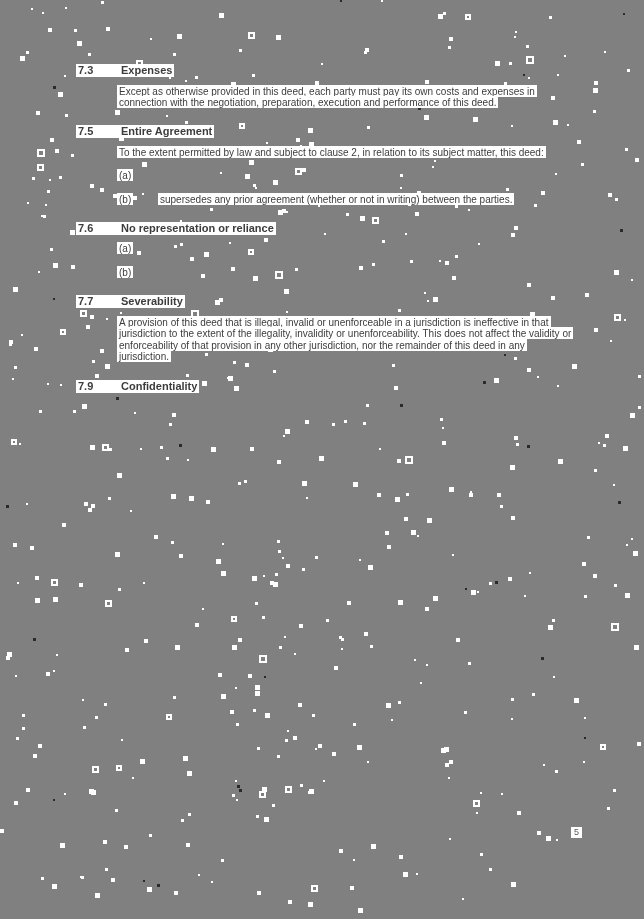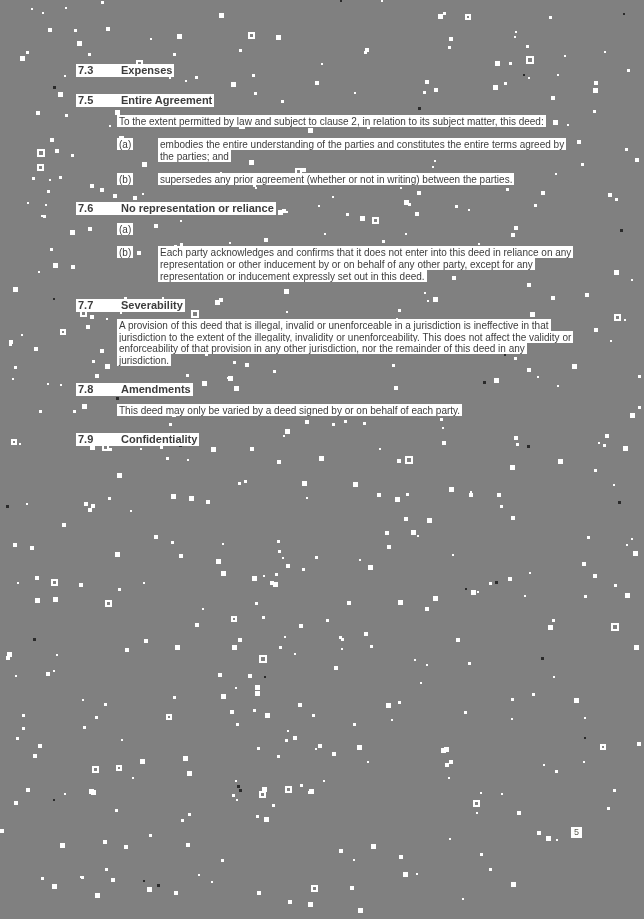--- a/index.html
+++ b/index.html
@@ -659,78 +659,70 @@
     <div class="speck" style="left: 116px; top: 397px; width: 3px; height: 3px; background: rgb(42, 42, 42);"></div>
     <div class="speck" style="left: 584px; top: 737px; width: 2px; height: 2px; background: rgb(42, 42, 42);"></div>
   </div>
 
 <main class="doc" id="doc" style="color: rgb(60, 60, 60);">
   <section class="clause">
     <div class="clause-head">
       <span class="clause-num">7.3</span>
       <h2 class="clause-title">Expenses</h2>
     </div>
+    <div class="clause-body">
+        <p class="para"><span class="hl">Except as otherwise provided in this deed, each party must pay its own costs and expenses in connection with the negotiation, preparation, execution and performance of this deed.</span></p>
+      </div>
   </section>
 
   <section class="clause">
   </section>
 
   <section class="clause">
     <div class="clause-head">
       <span class="clause-num">7.5</span>
       <h2 class="clause-title">Entire Agreement</h2>
     </div>
     <div class="clause-body">
         <p class="para"><span class="hl">To the extent permitted by law and subject to clause 2, in relation to its subject matter, this deed:</span></p>
         <div class="subitem">
           <span class="sub-label"><span class="hl">(a)</span></span>
-          <p class="sub-text"><span class="hl">embodies the entire understanding of the parties and constitutes the entire terms agreed by the parties; and</span></p>
         </div>
         <div class="subitem">
           <span class="sub-label"><span class="hl">(b)</span></span>
           <p class="sub-text"><span class="hl">supersedes any prior agreement (whether or not in writing) between the parties.</span></p>
         </div>
       </div>
   </section>
 
   <section class="clause">
     <div class="clause-head">
       <span class="clause-num">7.6</span>
       <h2 class="clause-title">No representation or reliance</h2>
     </div>
     <div class="clause-body">
         <div class="subitem">
           <span class="sub-label"><span class="hl">(a)</span></span>
         </div>
         <div class="subitem">
           <span class="sub-label"><span class="hl">(b)</span></span>
-          <p class="sub-text"><span class="hl">Each party acknowledges and confirms that it does not enter into this deed in reliance on any representation or other inducement by or on behalf of any other party, except for any representation or inducement expressly set out in this deed.</span></p>
         </div>
       </div>
   </section>
 
   <section class="clause">
     <div class="clause-head">
       <span class="clause-num">7.7</span>
       <h2 class="clause-title">Severability</h2>
     </div>
     <div class="clause-body">
         <p class="para"><span class="hl">A provision of this deed that is illegal, invalid or unenforceable in a jurisdiction is ineffective in that jurisdiction to the extent of the illegality, invalidity or unenforceability.  This does not affect the validity or enforceability of that provision in any other jurisdiction, nor the remainder of this deed in any jurisdiction.</span></p>
       </div>
   </section>
 
-  <section class="clause">
-    <div class="clause-head">
-      <span class="clause-num">7.8</span>
-      <h2 class="clause-title">Amendments</h2>
-    </div>
-    <div class="clause-body">
-        <p class="para"><span class="hl">This deed may only be varied by a deed signed by or on behalf of each party.</span></p>
-      </div>
-  </section>
 
   <section class="clause">
     <div class="clause-head">
       <span class="clause-num">7.9</span>
       <h2 class="clause-title">Confidentiality</h2>
     </div>
   </section>
 </main>
 
 <div class="page-number">5</div>

